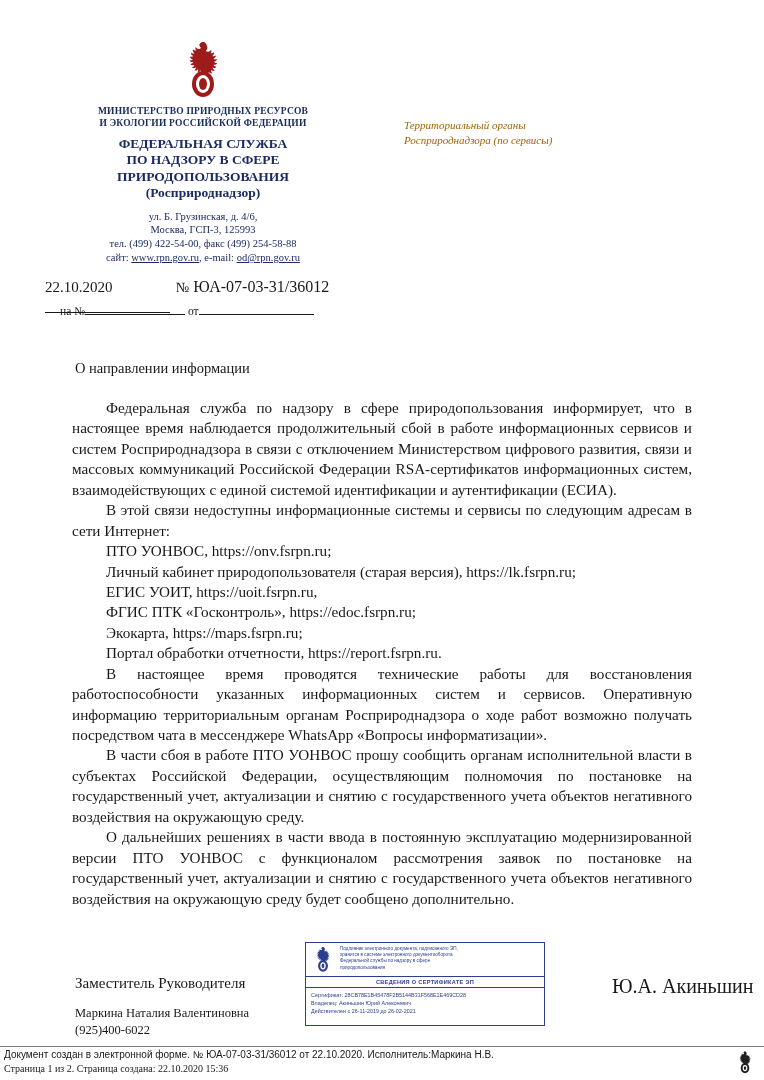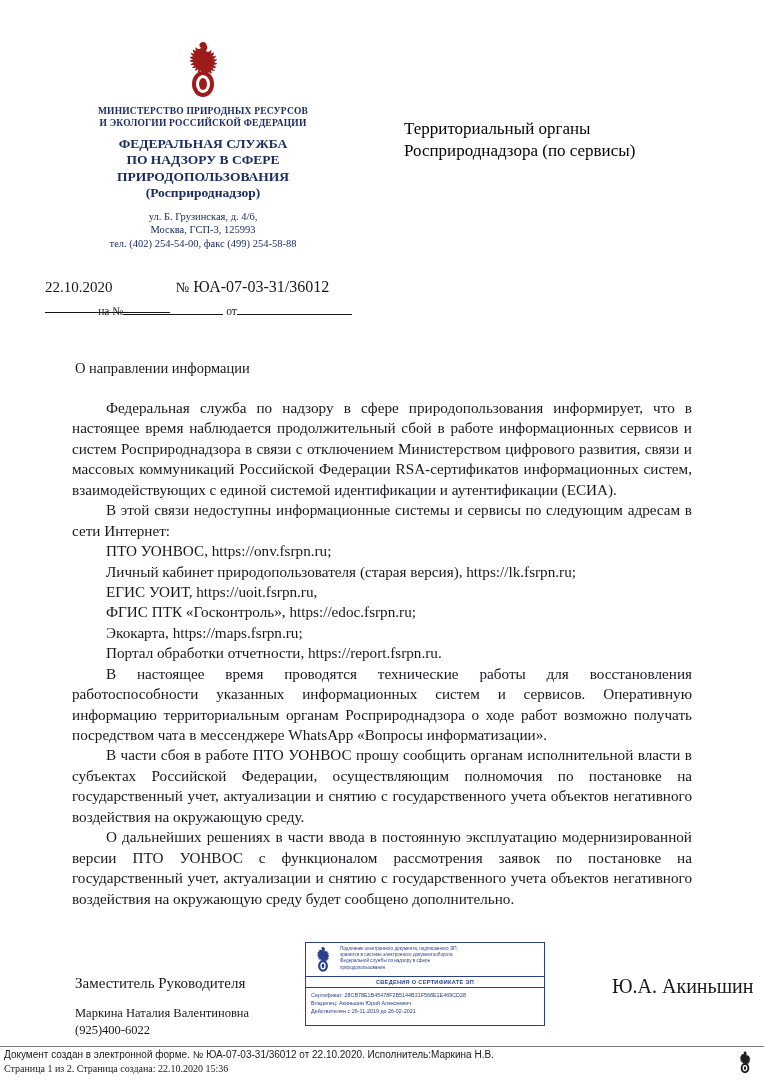--- a/index.html
+++ b/index.html
@@ -67,23 +67,24 @@
     color: #1b2c63;
     text-decoration: underline;
   }
 
   
   .addressee {
     position: absolute;
     left: 404px;
     top: 118px;
     width: 300px;
-    font-size: 17px;
+    font-size: 11px;
     line-height: 1.32;
-    color: #000000;
+    color: #a16207;
+    font-style: italic;
   }
 
   
   .regline {
     position: absolute;
     left: 45px;
     top: 278px;
     width: 340px;
     font-size: 15px;
     color: #16181c;
@@ -104,21 +105,20 @@
     font-size: 16px;
   }
   .refline {
     position: absolute;
     left: 60px;
     top: 303px;
     width: 330px;
     font-size: 11.5px;
     color: #16181c;
     white-space: nowrap;
-    text-align: center;
   }
   .refline .fill {
     display: inline-block;
     border-bottom: 1px solid #16181c;
     height: 11px;
   }
   .refline .f1 { width: 100px; }
   .refline .f2 { width: 115px; }
 
   
@@ -273,21 +273,24 @@
     </div>
     <div class="service">
       <div>ФЕДЕРАЛЬНАЯ СЛУЖБА</div>
       <div>ПО НАДЗОРУ В СФЕРЕ</div>
       <div>ПРИРОДОПОЛЬЗОВАНИЯ</div>
       <div class="sub">(Росприроднадзор)</div>
     </div>
     <div class="contacts">
       <div>ул. Б. Грузинская, д. 4/6,</div>
       <div>Москва, ГСП-3, 125993</div>
-      <div>тел. (402) 254-54-00, факс (499) 254-58-88</div>
+      <div>тел. (499) 422-54-00, факс (499) 254-58-88</div>
+      <div>
+        <span>сайт: </span><a href="#">www.rpn.gov.ru</a><span>, e-mail: </span><a href="#">od@rpn.gov.ru</a>
+      </div>
     </div>
   </div>
 
   <div class="addressee">
     <div>Территориальный органы</div>
     <div>Росприроднадзора (по сервисы)</div>
   </div>
 
   <div class="regline">
     <span class="date">22.10.2020</span><span class="nosign">№</span><span class="num">ЮА-07-03-31/36012</span>

